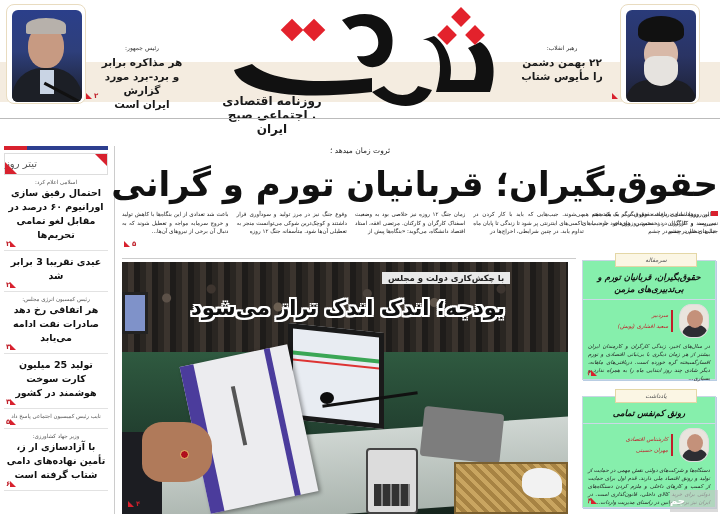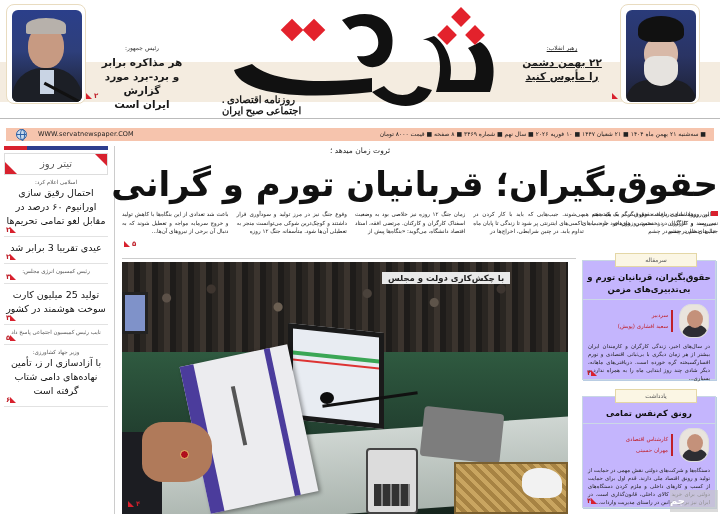--- a/index.html
+++ b/index.html
@@ -25,48 +25,48 @@
   .p-left .mic { position: absolute; left: 30px; bottom: 8px; width: 40px; height: 3px; background: #111; transform: rotate(28deg); }
   .p-right .turban { position: absolute; left: 12px; top: 6px; width: 46px; height: 26px; background: #111; border-radius: 50% 50% 30% 30%; }
   .p-right .face { left: 18px; top: 26px; width: 34px; height: 34px; background: #d8b9a8; }
   .p-right .beard { position: absolute; left: 18px; top: 46px; width: 34px; height: 30px; background: #e6e3df; border-radius: 30% 30% 50% 50%; }
   .p-right .robe { position: absolute; left: 0; bottom: 0; width: 70px; height: 22px; background: #1c1d22; border-radius: 24px 24px 0 0; }
 
   .side-head { position: absolute; top: 44px; text-align: center; direction: rtl; }
   .side-head .kicker { font-size: 6px; color: #333; margin-bottom: 4px; }
   .side-head .title { font-family: "DejaVu Sans", sans-serif; font-weight: bold; font-size: 10.5px; line-height: 14px; color: #1a1a1a; }
   .side-head.left { left: 92px; width: 100px; }
-  .side-head.right { left: 512px; width: 100px; text-decoration: underline; }
+  .side-head.right { left: 512px; width: 100px; }
   .page-ref { position: absolute; font-size: 7px; color: #c0202a; font-weight: bold; }
   .page-ref::before { content: ""; display: inline-block; width: 0; height: 0; border-left: 6px solid #d8212e; border-top: 6px solid transparent; margin-right: 2px; vertical-align: -1px; }
 
   .logo { position: absolute; left: 222px; top: 0; width: 280px; height: 122px; }
   .logo svg { width: 280px; height: 118px; }
-  .tagline { position: absolute; left: 222px; top: 94px; width: 100px; font-size: 10px; direction: rtl; text-align: left; color: #1a1a1a; font-weight: bold; font-family: Liberation Serif, serif; }
+  .tagline { position: absolute; left: 222px; top: 94px; width: 100px; font-size: 12px; direction: rtl; text-align: center; color: #1a1a1a; font-weight: bold; }
 
   
   .rule-top { position: absolute; left: 0; top: 118px; width: 720px; height: 1px; background: #bbb; }
   .infobar { position: absolute; left: 6px; top: 128px; width: 708px; height: 13px; background: #f6c4ad; }
   .globe-icon { position: absolute; left: 10px; top: 1px; width: 11px; height: 11px; border-radius: 50%; border: 1.5px solid #2f62a6; background: #c9dbee; }
   .globe-icon::before { content: ""; position: absolute; left: 3px; top: -1px; width: 3px; height: 10px; border: 1px solid #2f62a6; border-radius: 50%; }
   .globe-icon::after { content: ""; position: absolute; left: -1px; top: 3.5px; width: 10px; height: 1px; background: #2f62a6; }
   .website { position: absolute; left: 32px; top: 2px; font-size: 6.5px; color: #222; letter-spacing: 0.1px; }
   .dateline { position: absolute; right: 8px; top: 2px; font-size: 6px; color: #222; direction: rtl; white-space: nowrap; }
 
   
   .sidebar { position: absolute; left: 4px; top: 146px; width: 104px; height: 368px; direction: rtl; }
   .flagbar { height: 4px; display: flex; }
   .flagbar .blue { flex: 0 0 78%; background: #2d3e8f; }
   .flagbar .red { flex: 1; background: #d8212e; }
-  .sb-title { position: relative; height: 22px; margin-top: 3px; border: 1px solid #ddd; text-align: center; font-size: 10px; color: #555; line-height: 20px; }
+  .sb-title { position: relative; height: 22px; margin-top: 3px; border: 1px solid #ddd; text-align: left; font-size: 10px; color: #555; line-height: 20px; }
   .sb-title::before { content: ""; position: absolute; right: 0; top: 0; border-right: 12px solid #d8212e; border-bottom: 12px solid transparent; }
   .sb-title::after { content: ""; position: absolute; left: 0; bottom: 0; border-left: 12px solid #d8212e; border-top: 12px solid transparent; }
   .sb-item { position: relative; padding: 4px 2px 8px; border-bottom: 1px solid #e2e2e2; text-align: center; }
   .sb-item .kicker { font-size: 5.5px; color: #555; margin-bottom: 1px; }
-  .sb-item .title { font-size: 9.5px; font-weight: normal; line-height: 14px; color: #111; }
+  .sb-item .title { font-size: 9.5px; font-weight: bold; line-height: 14px; color: #111; }
   .sb-item .page-ref { left: 2px; bottom: 2px; }
   .vrule { position: absolute; left: 114px; top: 146px; width: 1px; height: 368px; background: #ccc; }
 
   
   .lead-kicker { position: absolute; left: 240px; top: 146px; width: 240px; text-align: center; direction: rtl; font-size: 7.5px; color: #222; }
   .headline { position: absolute; left: 122px; top: 160px; width: 596px; text-align: center; direction: rtl; font-family: "DejaVu Sans", sans-serif; font-weight: bold; font-size: 34px; letter-spacing: -0.5px; color: #111; white-space: nowrap; line-height: 48px; }
   .body-cols { position: absolute; left: 122px; top: 210px; width: 596px; height: 44px; direction: rtl; display: flex; gap: 8px; }
   .col { font-size: 5.6px; line-height: 8.5px; color: #222; text-align: justify; overflow: hidden; position: relative; }
   .col.c1 { width: 128px; }
   .col.c2 { width: 112px; }
@@ -109,21 +109,21 @@
   .ph-tissue { position: absolute; left: 400px; top: 206px; width: 40px; height: 30px; background: #f2f2f2; border-radius: 40% 50% 30% 40%; }
 
   .photo-kicker { position: absolute; left: 260px; top: 10px; padding: 1px 6px; background: #e9e9e9; direction: rtl; font-size: 8.5px; font-weight: bold; color: #222; }
   .photo-title { position: absolute; left: 36px; top: 34px; width: 380px; text-align: center; direction: rtl; font-size: 21px; font-weight: bold; color: #111;
     text-shadow: -2px -2px 0 #fff, 2px -2px 0 #fff, -2px 2px 0 #fff, 2px 2px 0 #fff, 0 2px 0 #fff, 0 -2px 0 #fff, 2px 0 0 #fff, -2px 0 0 #fff; white-space: nowrap; }
   .photo .page-ref { left: 6px; bottom: 6px; }
 
   
   .rcol { position: absolute; left: 582px; top: 210px; width: 134px; direction: rtl; }
   .rcol .intro { font-size: 5.6px; line-height: 8.5px; color: #222; text-align: justify; height: 42px; overflow: hidden; }
-  .opinion { position: relative; margin-top: 8px; border: 1px solid #c8d6e4; background: #c4b5fd; box-shadow: 1px 1px 0 #b9cde3; }
+  .opinion { position: relative; margin-top: 8px; border: 1px solid #c8d6e4; background: #86efac; box-shadow: 1px 1px 0 #b9cde3; font-style: italic; }
   .opinion .tab { position: absolute; top: -8px; right: 18px; width: 82px; height: 14px; background: #fbf6e4; border: 1px solid #e4d7a6; text-align: center; font-size: 6px; color: #555; line-height: 12px; }
   .opinion .otitle { margin-top: 10px; text-align: center; font-size: 8.5px; font-weight: bold; line-height: 12px; color: #111; padding: 0 4px 4px; border-bottom: 1px solid #cbd8e6; }
   .author { display: flex; align-items: center; gap: 6px; padding: 4px 6px 2px; direction: rtl; }
   .author .avatar { width: 30px; height: 34px; border-radius: 40%; overflow: hidden; border: 1px solid #ddd; position: relative; background: #e9e4dd; flex: 0 0 30px; }
   .author .avatar .af { position: absolute; left: 7px; top: 5px; width: 16px; height: 18px; background: #c4917a; border-radius: 50%; }
   .author .avatar .ab { position: absolute; left: 2px; bottom: 0; width: 26px; height: 12px; background: #2d2d33; border-radius: 10px 10px 0 0; }
   .author .meta { font-size: 5.5px; line-height: 11px; color: #c0202a; }
   .author .meta span { display: block; border-right: 2px solid #c0202a; padding-right: 3px; }
   .opinion .obody { font-size: 5.4px; line-height: 8px; color: #222; text-align: justify; padding: 2px 5px 10px; height: 44px; overflow: hidden; }
   .opinion .page-ref { left: 4px; bottom: 2px; }
@@ -173,60 +173,56 @@
         <rect x="218" y="28" width="14" height="14" fill="#e3222c" transform="rotate(45 225 35)"></rect>
         <rect x="246" y="28" width="14" height="14" fill="#e3222c" transform="rotate(45 253 35)"></rect>
       </svg>
     </div>
     <div class="tagline">روزنامه اقتصادی . اجتماعی صبح ایران</div>
 
     <div class="side-head right">
       <div class="kicker">رهبر انقلاب:</div>
       <div class="title">
         <div>۲۲ بهمن دشمن</div>
-        <div>را مأیوس کنید</div>
+        <div>را مأیوس شتاب</div>
       </div>
     </div>
     <span class="page-ref" style="left:612px; top:92px;">۲</span>
     <div class="portrait-box right">
       <div class="portrait p-right">
         <div class="robe"></div>
           <div class="face"></div>
           <div class="beard"></div>
           <div class="turban"></div>
       </div>
     </div>
   </div>
 
   <div class="rule-top"></div>
 
-  <div class="infobar">
-    <span class="globe-icon"></span>
-    <span class="website">WWW.servatnewspaper.COM</span>
-    <span class="dateline">■ سه‌شنبه ۲۱ بهمن ماه ۱۴۰۴ ■ ۲۱ شعبان ۱۴۴۷ ■ ۱۰ فوریه ۲۰۲۶ ■ سال نهم ■ شماره ۳۴۶۹ ■ ۸ صفحه ■ قیمت ۸۰۰۰ تومان</span>
-  </div>
 
   <div class="sidebar">
     <div class="flagbar">
         <div class="blue"></div>
         <div class="red"></div>
       </div>
     <div class="sb-title">تیتر روز</div>
 
     <div class="sb-item">
       <div class="kicker">اسلامی اعلام کرد:</div>
       <div class="title">احتمال رقیق سازی اورانیوم ۶۰ درصد در مقابل لغو تمامی تحریم‌ها</div>
       <span class="page-ref">۲</span>
     </div>
     <div class="sb-item">
       <div class="title">عیدی تقریبا 3 برابر شد</div>
       <span class="page-ref">۲</span>
     </div>
     <div class="sb-item">
       <div class="kicker">رئیس کمسیون انرژی مجلس:</div>
+      <div class="title">هر اتفاقی رخ دهد صادرات نفت ادامه می‌یابد</div>
       <span class="page-ref">۳</span>
     </div>
     <div class="sb-item">
       <div class="title">تولید 25 میلیون کارت سوخت هوشمند در کشور</div>
       <span class="page-ref">۳</span>
     </div>
     <div class="sb-item">
       <div class="kicker">نایب رئیس کمیسیون اجتماعی پاسخ داد</div>
       <span class="page-ref">۵</span>
     </div>
@@ -264,20 +260,21 @@
     <div class="ph-box"></div>
     <div class="ph-tissue"></div>
     <div class="ph-sleeve"></div>
     <div class="ph-book">
         <div class="bl"></div>
       </div>
     <div class="ph-hand"></div>
     <div class="ph-ring"></div>
 
     <div class="photo-kicker">با چکش‌کاری دولت و مجلس</div>
+    <div class="photo-title">بودجه؛ اندک اندک تراز می‌شود</div>
     <span class="page-ref">۴</span>
   </div>
 
   <div class="rcol">
     <div class="intro"><span class="bullet"></span><span>این روزها شادی دریافت حقوق دیگر به یک هفته هم نمی‌رسد و کارگران در نخستین روزهای خود با جیب‌های خالی، چشم در چشم</span></div>
 
     <div class="opinion op1">
       <div class="tab">سرمقاله</div>
       <div class="otitle">حقوق‌بگیران، قربانیان تورم و بی‌تدبیری‌های مزمن</div>
       <div class="author">

